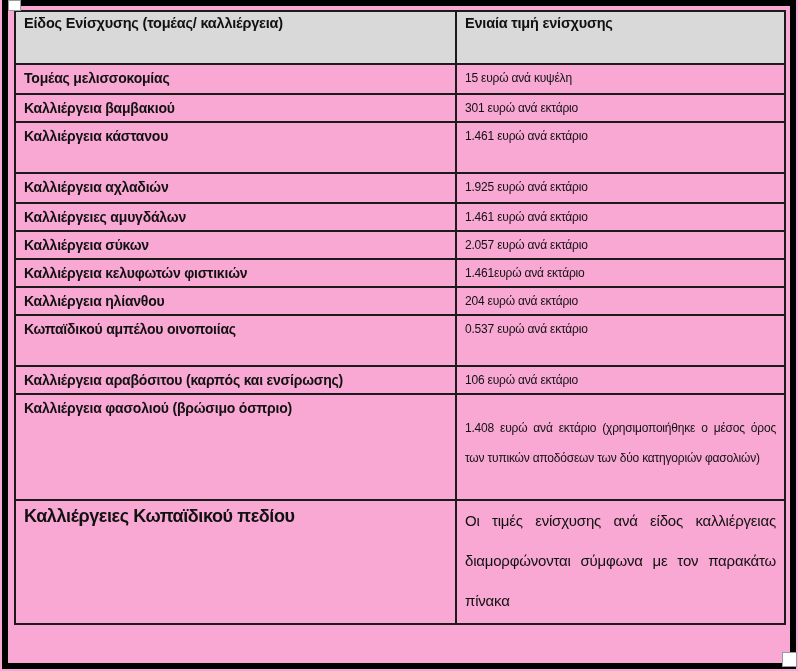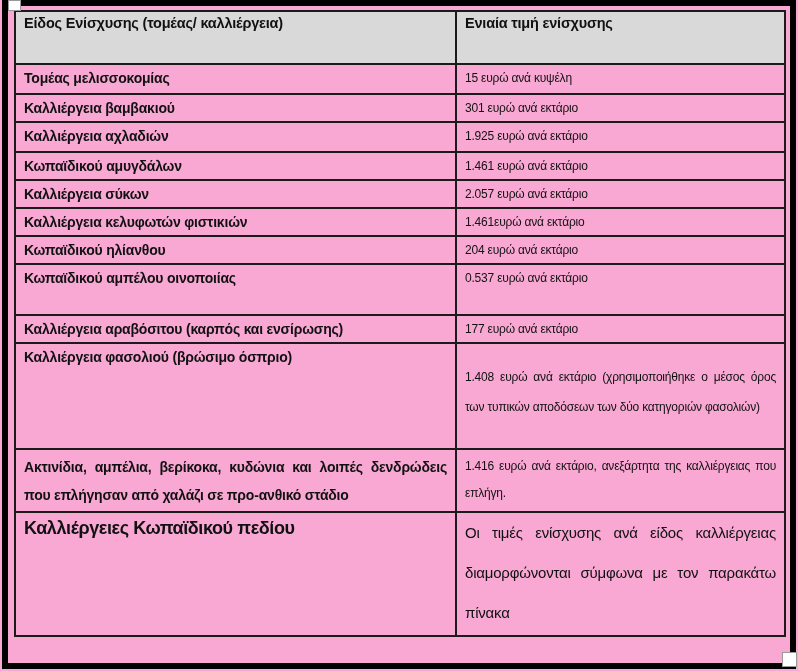--- a/index.html
+++ b/index.html
@@ -101,55 +101,55 @@
     </thead>
     <tbody>
       <tr class="h-m">
         <td class="type">Τομέας μελισσοκομίας</td>
         <td class="price">15 ευρώ ανά κυψέλη</td>
       </tr>
       <tr class="h-s">
         <td class="type">Καλλιέργεια βαμβακιού</td>
         <td class="price">301 ευρώ ανά εκτάριο</td>
       </tr>
+      <tr class="h-t">
+        <td class="type">Καλλιέργεια κάστανου</td>
+        <td class="price">1.461 ευρώ ανά εκτάριο</td>
+      </tr>
       <tr class="h-m">
         <td class="type">Καλλιέργεια αχλαδιών</td>
         <td class="price">1.925 ευρώ ανά εκτάριο</td>
       </tr>
       <tr class="h-s">
-        <td class="type">Κωπαϊδικού αμυγδάλων</td>
+        <td class="type">Καλλιέργειες αμυγδάλων</td>
         <td class="price">1.461 ευρώ ανά εκτάριο</td>
       </tr>
       <tr class="h-s">
         <td class="type">Καλλιέργεια σύκων</td>
         <td class="price">2.057 ευρώ ανά εκτάριο</td>
       </tr>
       <tr class="h-s">
         <td class="type">Καλλιέργεια κελυφωτών φιστικιών</td>
         <td class="price">1.461ευρώ ανά εκτάριο</td>
       </tr>
       <tr class="h-s">
-        <td class="type">Κωπαϊδικού ηλίανθου</td>
+        <td class="type">Καλλιέργεια ηλίανθου</td>
         <td class="price">204 ευρώ ανά εκτάριο</td>
       </tr>
       <tr class="h-t">
         <td class="type">Κωπαϊδικού αμπέλου οινοποιίας</td>
         <td class="price">0.537 ευρώ ανά εκτάριο</td>
       </tr>
       <tr class="h-s">
         <td class="type">Καλλιέργεια αραβόσιτου (καρπός και ενσίρωσης)</td>
-        <td class="price">177 ευρώ ανά εκτάριο</td>
+        <td class="price">106 ευρώ ανά εκτάριο</td>
       </tr>
       <tr class="row-beans">
         <td class="type">Καλλιέργεια φασολιού (βρώσιμο όσπριο)</td>
         <td class="price">1.408 ευρώ ανά εκτάριο (χρησιμοποιήθηκε ο μέσος όρος των τυπικών αποδόσεων των δύο κατηγοριών φασολιών)</td>
-      </tr>
-      <tr class="row-hail">
-        <td class="type">Ακτινίδια, αμπέλια, βερίκοκα, κυδώνια και λοιπές δενδρώδεις που επλήγησαν από χαλάζι σε προ-ανθικό στάδιο</td>
-        <td class="price">1.416 ευρώ ανά εκτάριο, ανεξάρτητα της καλλιέργειας που επλήγη.</td>
       </tr>
       <tr class="row-kopaida">
         <td class="type">Καλλιέργειες Κωπαϊδικού πεδίου</td>
         <td class="price">Οι τιμές ενίσχυσης ανά είδος καλλιέργειας διαμορφώνονται σύμφωνα με τον παρακάτω πίνακα</td>
       </tr>
     </tbody>
   </table>
 </div>
 
 </body></html>

